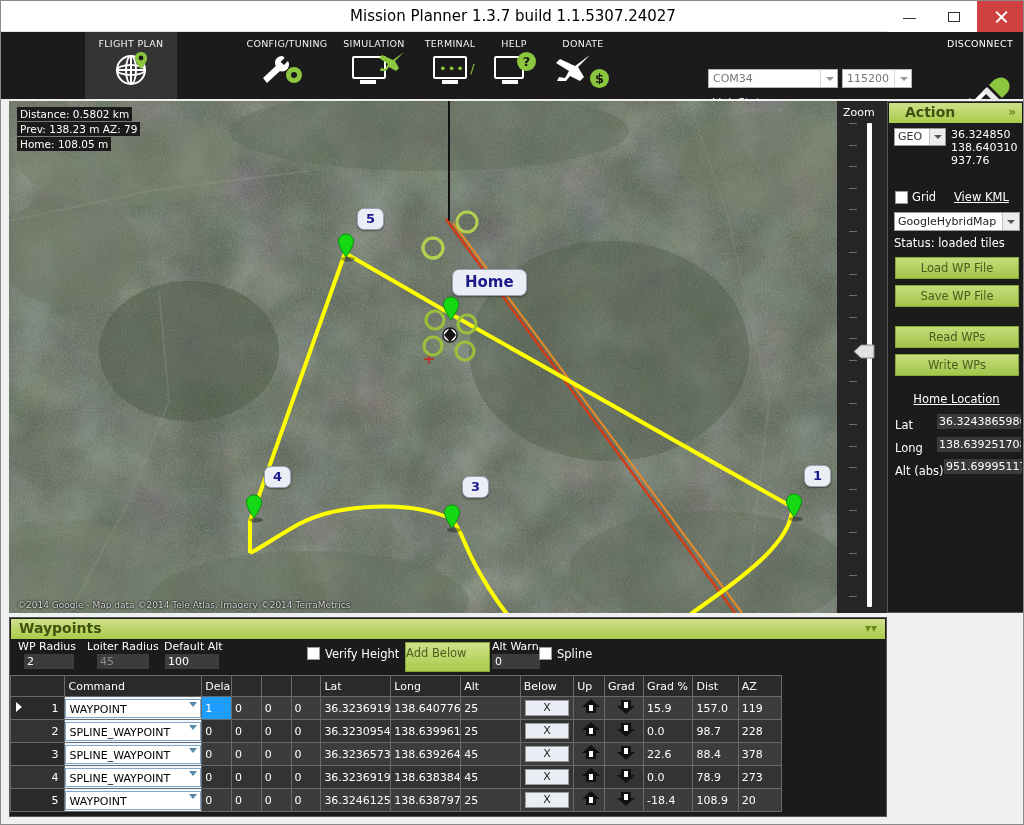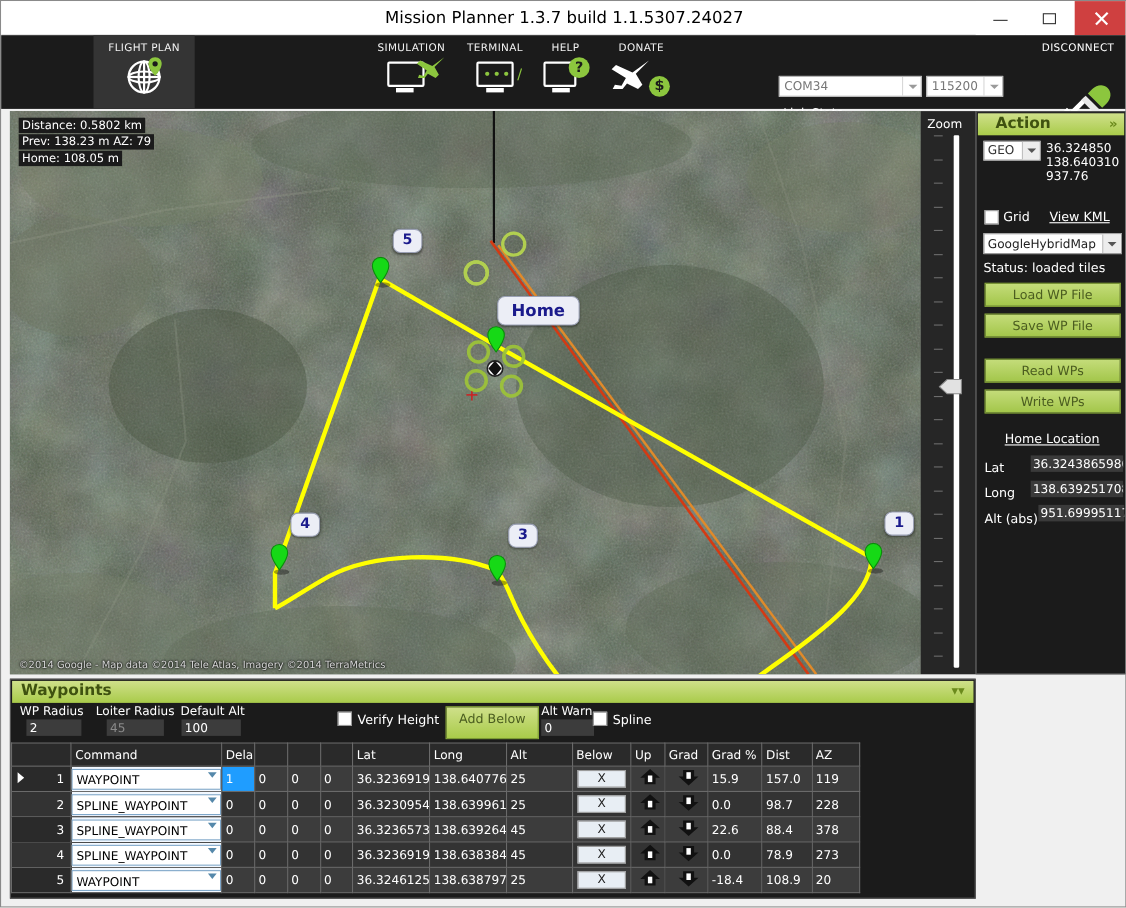--- a/index.html
+++ b/index.html
@@ -328,21 +328,21 @@
     color: #ffffff; font-size: 11px; padding-left: 3px; line-height: 15px;
   }
   .fld-box.dim { color: #8a8a8a; }
   .chk {
     position: absolute; width: 13px; height: 13px;
     background: #ffffff; border: 1px solid #9a9a9a;
   }
   .addbelow {
     position: absolute; left: 404px; top: 641px; width: 85px; height: 30px;
     background: linear-gradient(#cfe08a, #a9cb4a); border: 1px solid #87a838;
-    color: #4b5d20; font-size: 11.5px; text-align: center; line-height: 20px;
+    color: #4b5d20; font-size: 11.5px; text-align: left; line-height: 20px;
   }
 
   
   .grid {
     position: absolute; left: 9px; top: 674px; width: 772px;
     border-collapse: collapse;
     font-size: 11px; color: #ffffff;
     font-family: "DejaVu Sans", "Liberation Sans", sans-serif;
     table-layout: fixed;
   }
@@ -420,20 +420,29 @@
             <span class="globe-e2"></span>
           </div>
         <svg class="plane-svg" style="left:44px;top:2px" width="20" height="22" viewBox="0 0 20 22">
           <path d="M12 1 C16 1 18 4 18 7 C18 12 12 18 12 18 C12 18 6 12 6 7 C6 4 8 1 12 1 Z" fill="#8cc63e"></path>
           <circle cx="12" cy="7" r="2.4" fill="#1b1b1b"></circle>
         </svg>
       </div>
     </div>
 
 
+    <div class="tb-item" style="left:240px;width:92px;">
+      <span class="tb-label">CONFIG/TUNING</span>
+      <div class="tb-ico">
+        <svg style="position:absolute;left:18px;top:5px" width="36" height="32" viewBox="0 0 36 32">
+          <path d="M23 2 C19 2 16 5 16 9 C16 10 16.3 11 16.8 12 L4 24 L8 29 L21 17 C22 17.4 22.5 17.5 23 17.5 C27 17.5 30 14.5 30 10.5 C30 9 29.5 8 29 7 L25 11 L21.5 8 L25.5 4 C24.8 2.8 24 2 23 2 Z" fill="#ffffff"></path>
+        </svg>
+        <div class="gear green" style="left:45px;top:18px;width:16px;height:16px;border-width:5px;"></div>
+      </div>
+    </div>
 
     <div class="tb-item" style="left:332px;width:82px;">
       <span class="tb-label">SIMULATION</span>
       <div class="tb-ico">
         <div class="monitor" style="margin-left:-22px;"></div>
         <div class="monitor-stand" style="margin-left:-14px;"></div>
         <svg class="plane-svg" style="left:44px;top:1px" width="30" height="24" viewBox="0 0 30 24">
           <path d="M27 2 L16 10 L5 5 L2 8 L11 14 L8 19 L4 18 L3 21 L9 21 L12 17 L19 21 L22 18 L18 11 Z" fill="#8cc63e"></path>
         </svg>
       </div>

